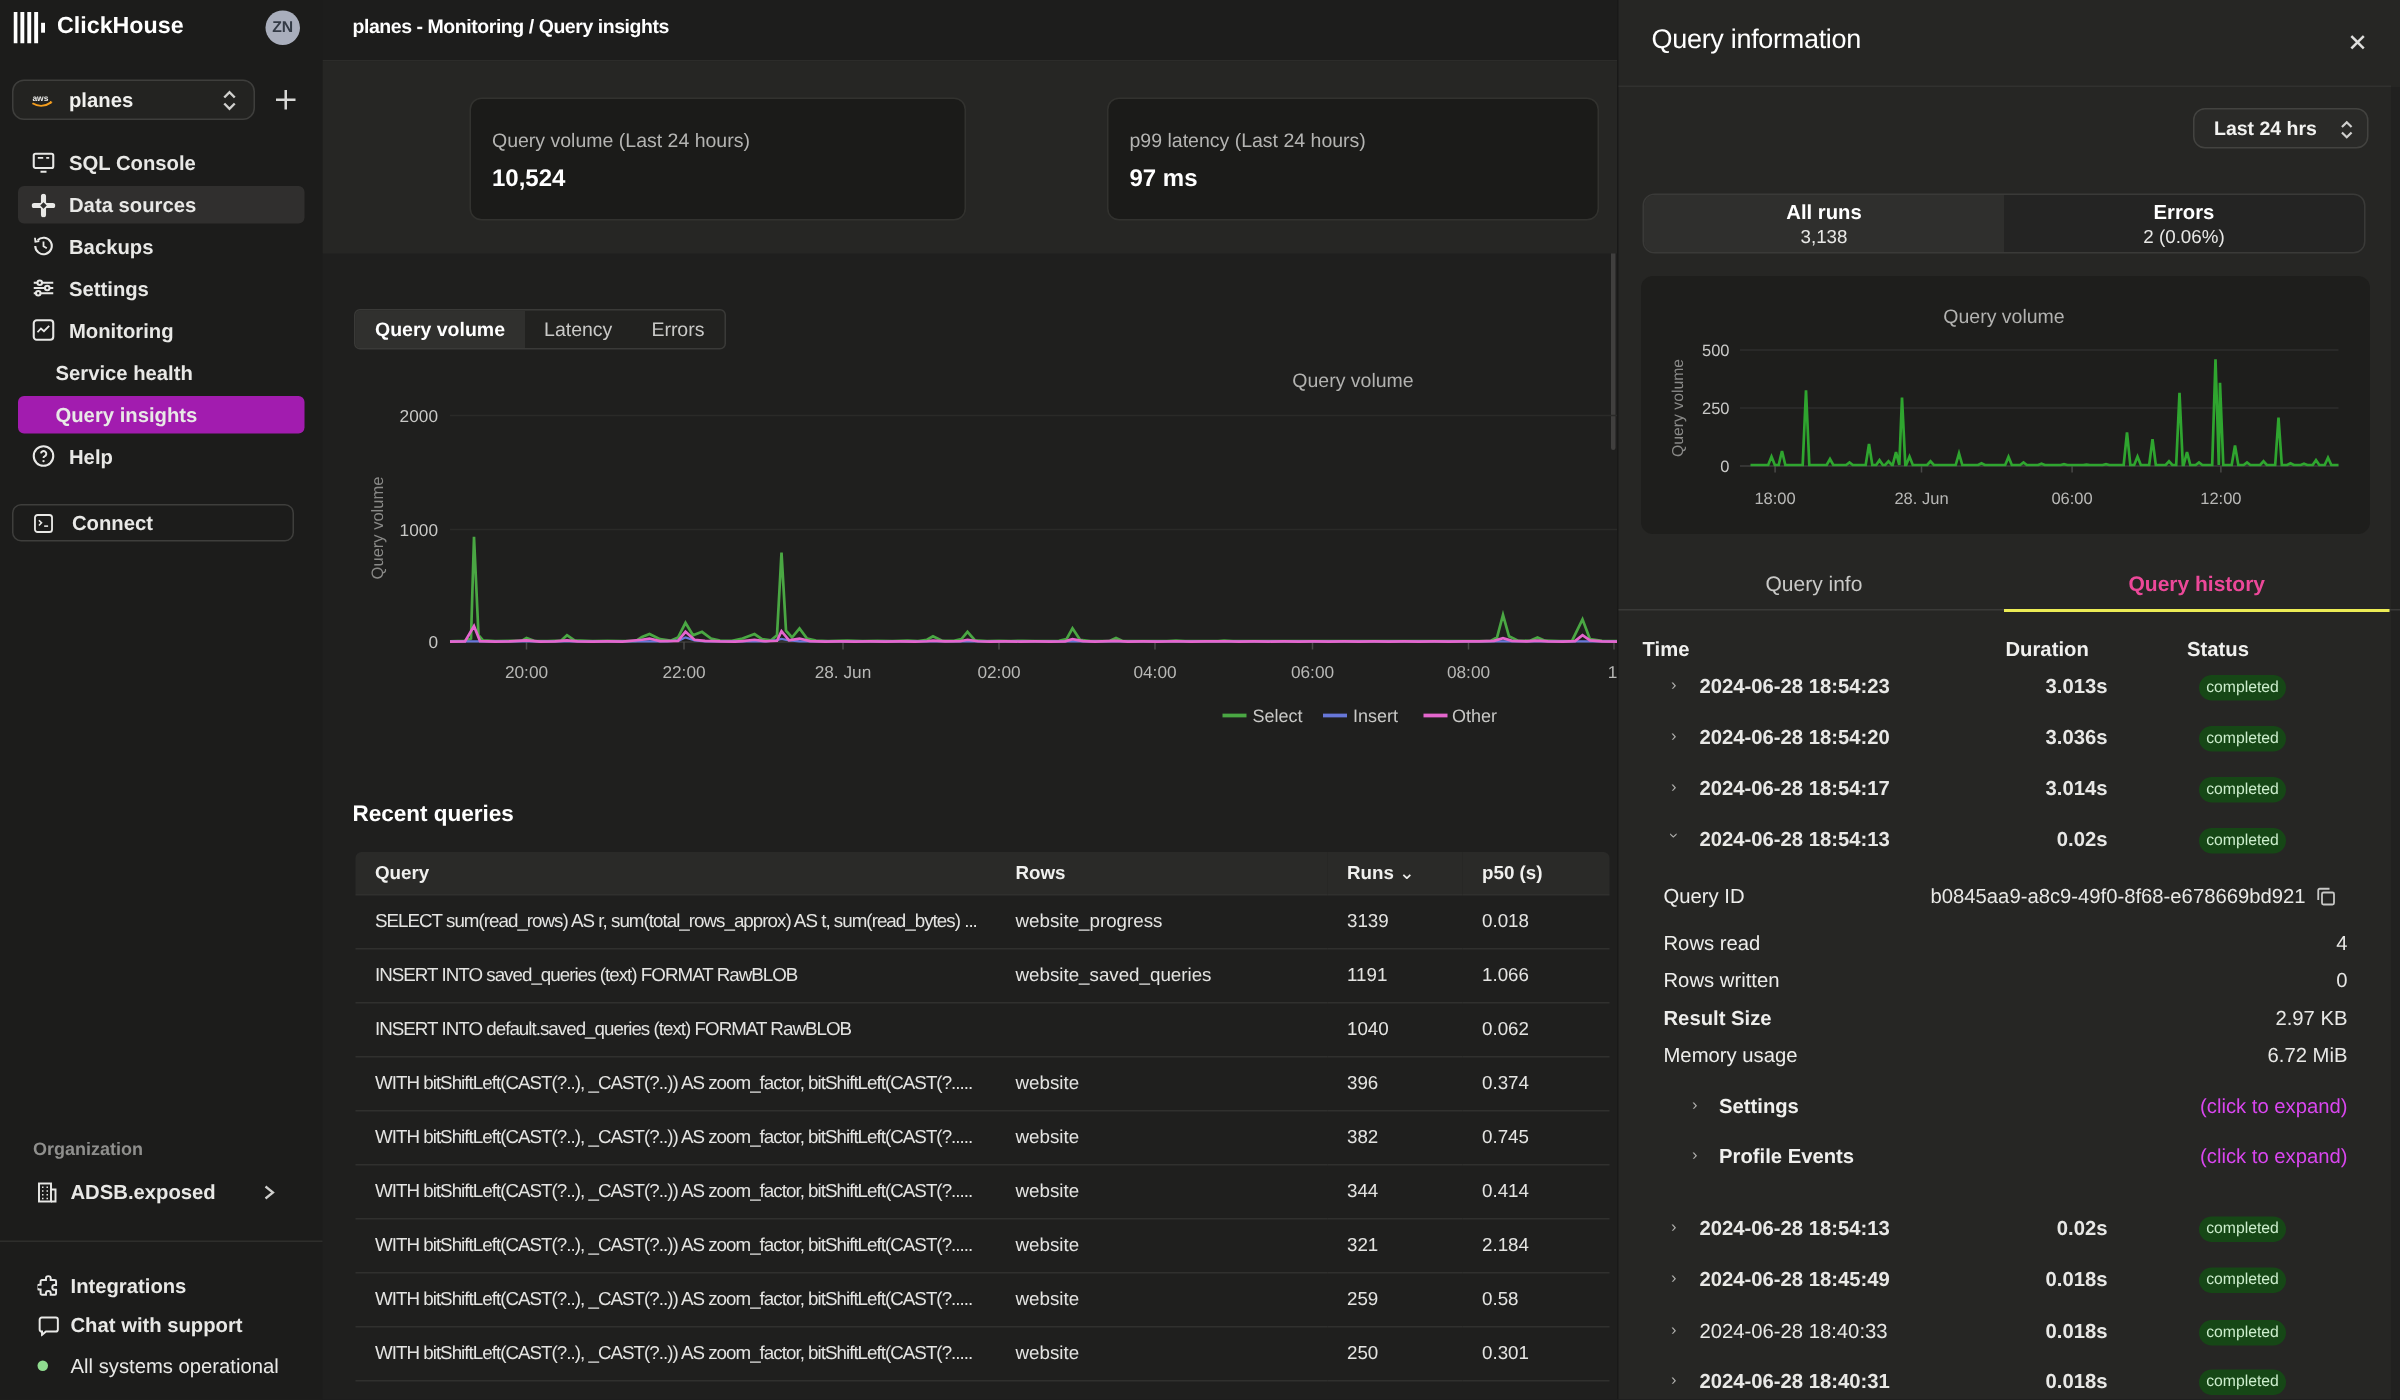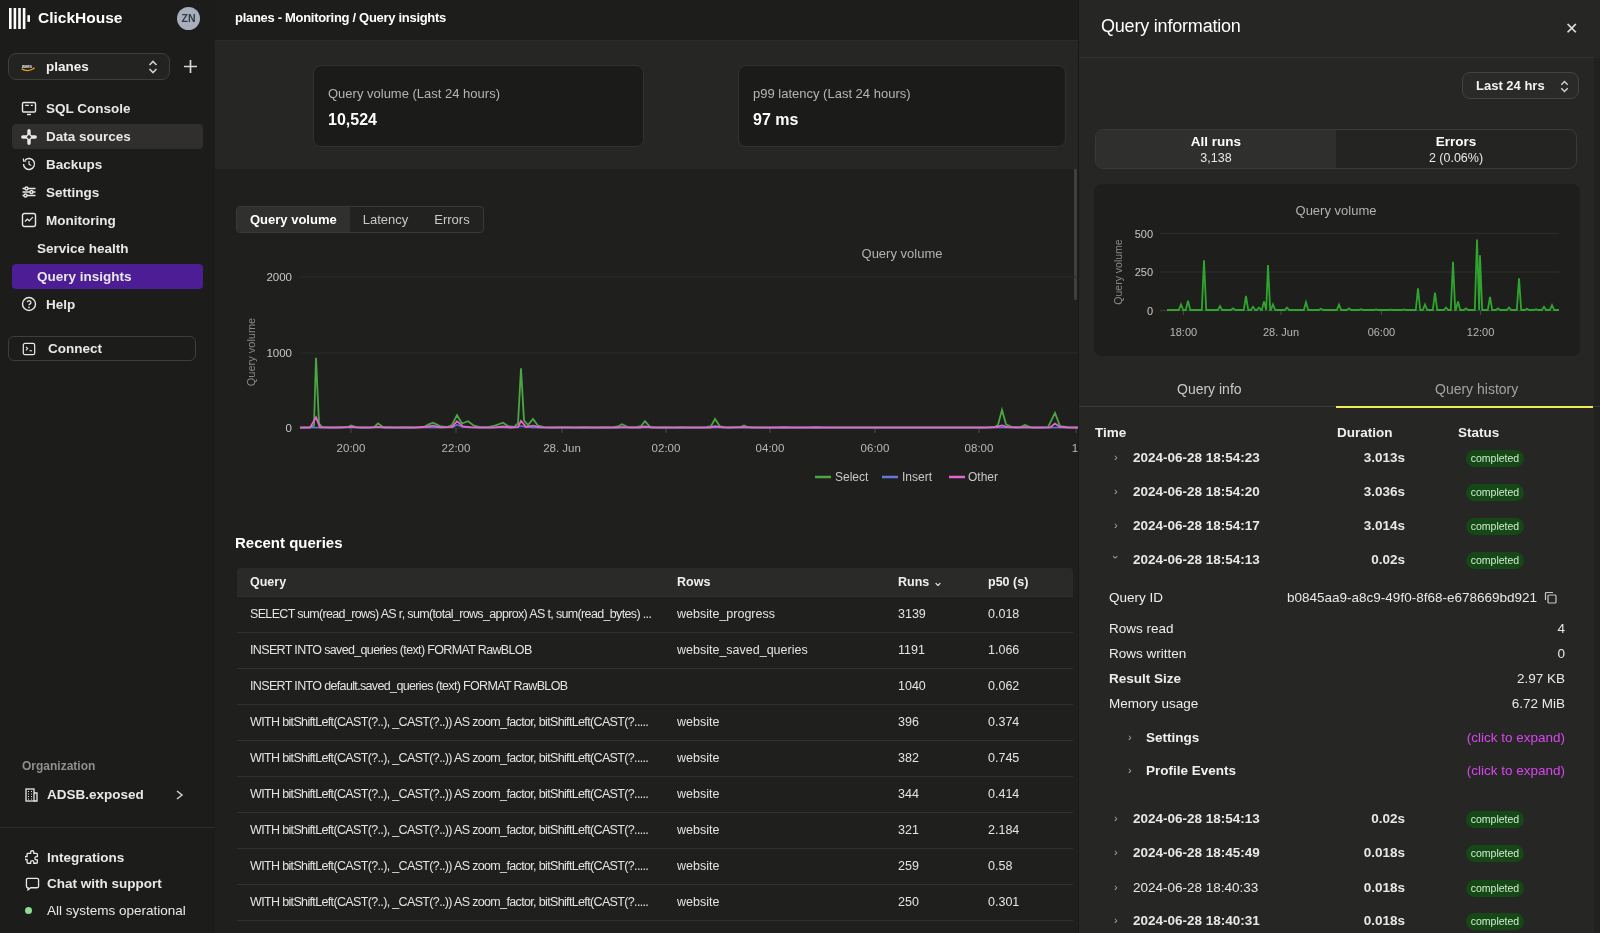--- a/index.html
+++ b/index.html
@@ -5,21 +5,21 @@
 * { margin:0; padding:0; box-sizing:border-box; }
 html,body { width:1600px; height:933px; overflow:hidden; background:#1f1f1e; font-family:"Liberation Sans", sans-serif; }
 .abs { position:absolute; }
 #app { position:relative; width:1600px; height:933px; }
 
 
 #sidebar { position:absolute; left:0; top:0; width:215px; height:933px; background:#1c1c1b; }
 .sb-item { position:absolute; left:12px; width:191px; height:28px; display:flex; align-items:center; color:#e8e8e6; font-size:13.5px; font-weight:bold; border-radius:4px; }
 .sb-item svg { margin-left:9px; margin-right:9px; flex:none; }
 .sb-sel { background:#302f2e; }
-.sb-sel2 { background:#4c1d95; }
+.sb-sel2 { background:#a21caf; }
 
 
 #main { position:absolute; left:215px; top:0; width:863px; height:933px; background:#1f1f1e; }
 #topbar { position:absolute; left:0; top:0; width:863px; height:41px; background:#1d1d1c; border-bottom:1px solid #2c2c2a; color:#fff; font-size:13px; letter-spacing:-0.3px; font-weight:bold; line-height:35px; padding-left:20px; }
 #stats { position:absolute; left:0; top:41px; width:863px; height:128px; background:#262624; }
 .card { position:absolute; top:24px; height:82px; background:#1b1b19; border:1px solid #32322f; border-radius:8px; padding:20px 14px; }
 .card .lbl { color:#b4b4b2; font-size:13px; }
 .card .val { color:#fff; font-size:16px; font-weight:bold; margin-top:10px; }
 
 .tabgroup { position:absolute; left:21px; top:206px; height:27px; background:#222220; border:1px solid #3a3a38; border-radius:4px; display:flex; overflow:hidden; }
@@ -327,21 +327,21 @@
         <line x1="187" y1="126.6" x2="187" y2="131" stroke="#4a4a48"></line>
         <line x1="287.4" y1="126.6" x2="287.4" y2="131" stroke="#4a4a48"></line>
         <line x1="386.6" y1="126.6" x2="386.6" y2="131" stroke="#4a4a48"></line>
       <text x="89.4" y="152" fill="#b8b8b6" font-size="11px" text-anchor="middle">18:00</text>
       <text x="187" y="152" fill="#b8b8b6" font-size="11px" text-anchor="middle">28. Jun</text>
       <text x="287.4" y="152" fill="#b8b8b6" font-size="11px" text-anchor="middle">06:00</text>
       <text x="386.6" y="152" fill="#b8b8b6" font-size="11px" text-anchor="middle">12:00</text>
       <polyline fill="none" stroke="#2fa52f" stroke-width="1.8" points="73,126.0 84.8,126.0 87,120.4 89.2,126.0 91.8,126.0 94,116.7 96.2,126.0 107.8,126.0 110,76.2 112.2,126.0 123.8,126.0 126,122.0 128.2,126.0 136.8,126.0 139,124.3 141.2,126.0 149.8,126.0 152,112.0 154.2,126.0 156.8,126.0 159,122.8 161.2,126.0 162.8,126.0 165,123.5 167.2,126.0 167.8,126.0 170,117.4 172.2,126.0 174,81.0 176.2,126.0 176.8,126.0 179,120.4 181.2,126.0 190.8,126.0 193,123.5 195.2,126.0 209.8,126.0 212,118.3 214.2,126.0 224.8,126.0 227,124.8 229.2,126.0 242.8,126.0 245,120.6 247.2,126.0 252.8,126.0 255,124.3 257.2,126.0 264.8,126.0 267,125.1 269.2,126.0 279.8,126.0 282,125.4 284.2,126.0 294.8,126.0 297,125.7 299.2,126.0 307.8,126.0 310,125.4 312.2,126.0 321.8,126.0 324,104.3 326.2,126.0 328.8,126.0 331,120.4 333.2,126.0 338.8,126.0 341,108.7 343.2,126.0 349.8,126.0 352,123.5 354.2,126.0 356.8,126.0 359,77.8 361.2,126.0 361.8,126.0 364,117.4 366.2,126.0 369.8,126.0 372,124.3 374.2,126.0 380.8,126.0 383,55.5 385.2,126.0 386,71.2 388.2,126.0 393.8,126.0 396,112.9 398.2,126.0 401.8,126.0 404,124.3 406.2,126.0 412.8,126.0 415,123.5 417.2,126.0 422.8,126.0 425,94.4 427.2,126.0 430.8,126.0 433,124.8 435.2,126.0 439.8,126.0 442,125.1 444.2,126.0 447.8,126.0 450,122.8 452.2,126.0 455.8,126.0 458,121.2 460.2,126.0 465,126.0"></polyline>
     </svg>
     <div class="htab" style="left:98px; color:#c9c9c7;">Query info</div>
-    <div class="htab" style="left:356px; color:#a3a3a3; font-weight:normal;">Query history</div>
+    <div class="htab" style="left:340px; color:#ec4899; font-weight:bold;">Query history</div>
     <div id="pdiv2"></div>
     <div id="ylw"></div>
 
     <div class="hrow klbl" style="left:16px; top:425px;">Time</div>
     <div class="hrow klbl" style="left:258px; top:425px;">Duration</div>
     <div class="hrow klbl" style="left:379px; top:425px;">Status</div>
 
     <div class="hrow chev" style="left:35px; top:451px;">›</div>
     <div class="hrow" style="left:54px; top:450px; font-weight:bold;">2024-06-28 18:54:23</div>
     <div class="hrow" style="left:258px; top:450px; width:68px; text-align:right; font-weight:bold;">3.013s</div>

